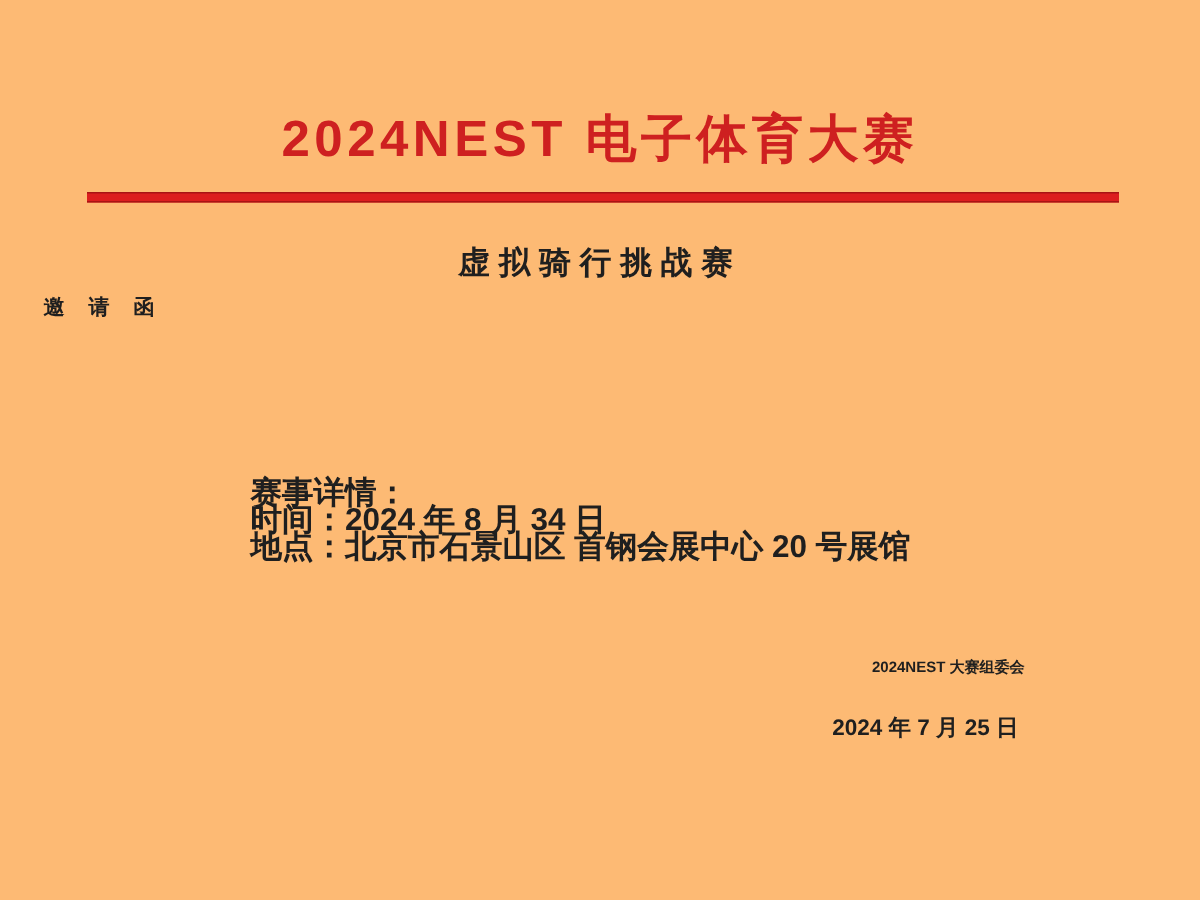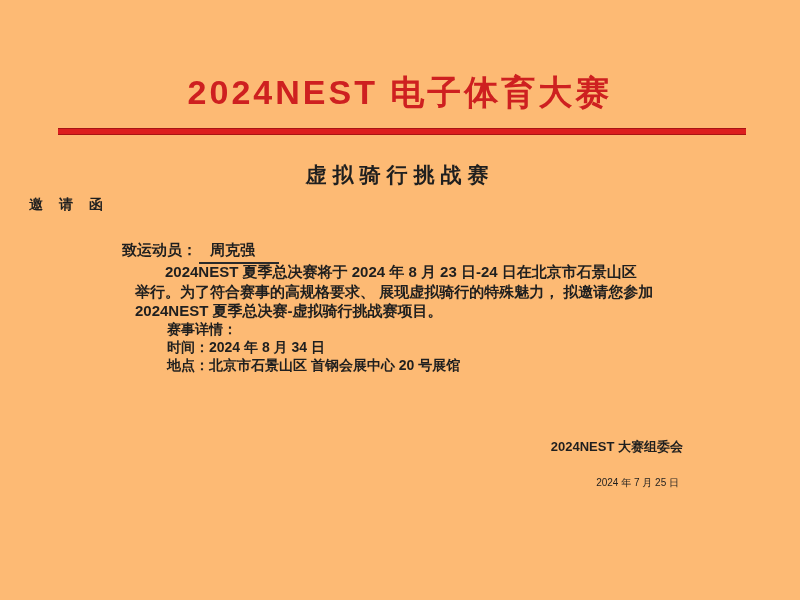--- a/index.html
+++ b/index.html
@@ -51,57 +51,49 @@
   }
   .body-paragraph{
     position:absolute;left:135px;top:262px;width:556px;
     font-size:15px;font-weight:600;line-height:19.5px;
     color:var(--text);
   }
   .body-line{white-space:nowrap;}
   .body-line.indent{text-indent:2em;}
   .details-block{
     position:absolute;left:167px;top:320px;
-    font-size:14px;font-weight:600;line-height:18px;
+    font-size:21px;font-weight:600;line-height:18px;
     color:var(--text);
   }
   .details-line{white-space:nowrap;}
   .signature-line{
     position:absolute;right:117px;top:438px;
-    font-size:13px;font-weight:600;
+    font-size:10px;font-weight:600;
     white-space:nowrap;text-align:right;
   }
   .date-line{
     position:absolute;right:121px;top:476px;
-    font-size:10px;font-weight:400;
+    font-size:15px;font-weight:700;
     white-space:nowrap;text-align:right;
   }
 </style>
 </head>
 <body>
 
 <div class="page">
 
   <div class="doc-main-title">2024NEST 电子体育大赛</div>
 
   <div class="red-rule"></div>
 
   <div class="event-subtitle">虚拟骑行挑战赛</div>
 
   <div class="doc-type-title">邀　请　函</div>
 
-  <div class="recipient-line">
-    <span>致运动员：</span><span class="recipient-name">周克强</span>
-  </div>
 
-  <div class="body-paragraph">
-    <div class="body-line indent">2024NEST 夏季总决赛将于 2024 年 8 月 23 日-24 日在北京市石景山区</div>
-    <div class="body-line">举行。为了符合赛事的高规格要求、 展现虚拟骑行的特殊魅力， 拟邀请您参加</div>
-    <div class="body-line">2024NEST 夏季总决赛-虚拟骑行挑战赛项目。</div>
-  </div>
 
   <div class="details-block">
     <div class="details-line">赛事详情：</div>
     <div class="details-line">时间：2024 年 8 月 34 日</div>
     <div class="details-line">地点：北京市石景山区 首钢会展中心 20 号展馆</div>
   </div>
 
   <div class="signature-line">2024NEST 大赛组委会</div>
 
   <div class="date-line">2024 年 7 月 25 日</div>

